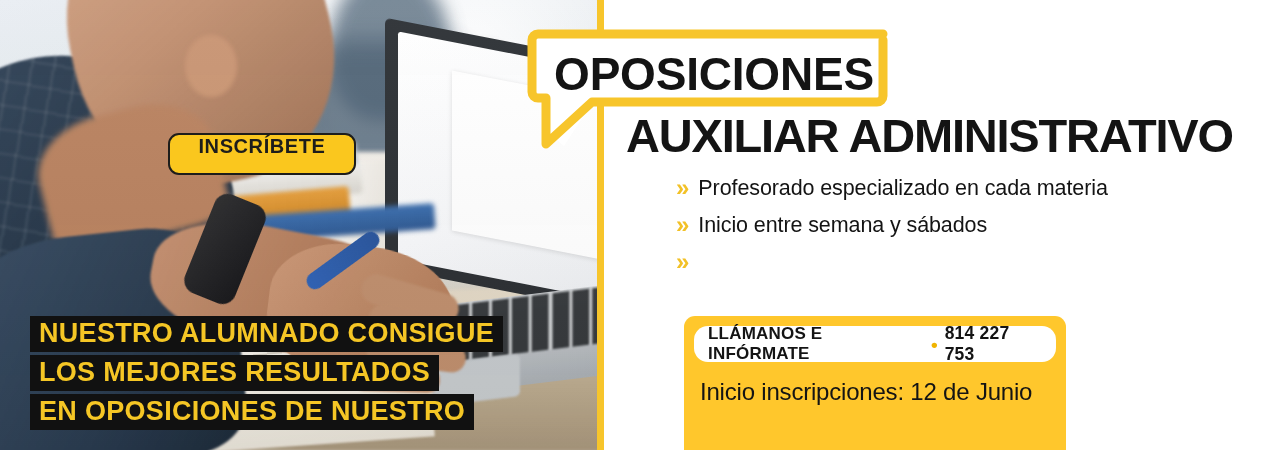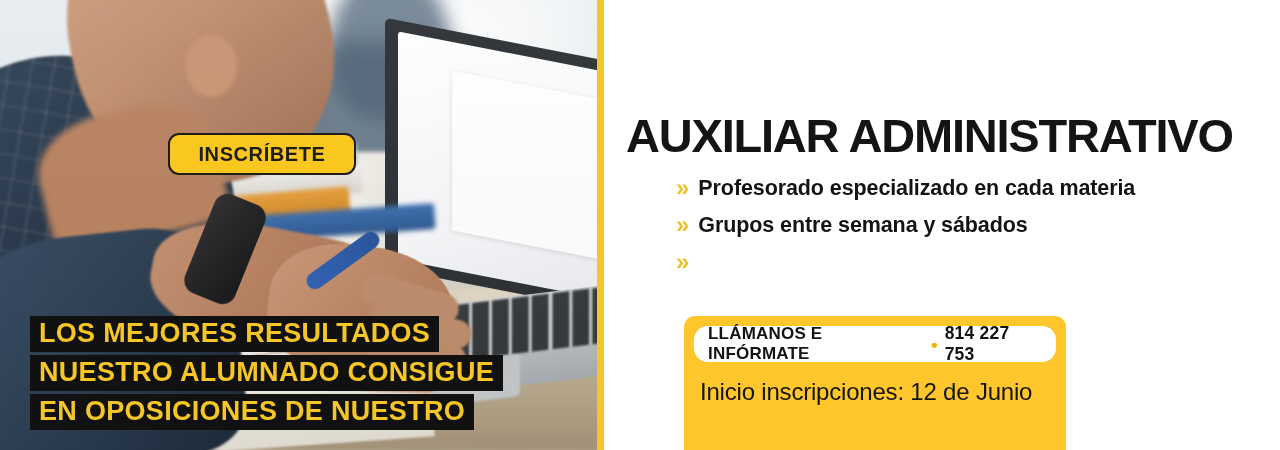--- a/index.html
+++ b/index.html
@@ -209,21 +209,21 @@
   .photo-soft {
     left:0; top:0; width:600px; height:450px;
     backdrop-filter:blur(0.4px);
     background:linear-gradient(180deg, rgba(255,255,255,0.05), rgba(0,0,0,0.04));
   }
 
   
   #inscribete {
     position:absolute; left:168px; top:133px; width:188px; height:42px;
     background:#FAC71E; border:2.5px solid #1d1d1b; border-radius:11px;
-    display:flex; align-items:center; justify-content:center;
+    display:flex; justify-content:center;
     font-size:20px; font-weight:bold; letter-spacing:.6px; color:#1d1d1b;
     cursor:pointer;
   }
 
   
   #headline-left {
     position:absolute; left:30px; top:316px; width:520px;
     display:flex; flex-direction:column; align-items:flex-start; gap:3px;
   }
   #headline-left .hl {
@@ -256,21 +256,21 @@
   }
   #bullets {
     position:absolute; left:72px; top:175px; width:600px;
   }
   .bullet { display:flex; align-items:baseline; gap:9px; margin-bottom:11px; }
   .bullet .chev {
     color:#F2C127; font-size:24px; font-weight:bold; line-height:1;
     position:relative; top:1px;
   }
   .bullet .btxt {
-    font-size:21.5px; font-weight:bold; color:#141414; letter-spacing:-.1px;
+    font-size:21.5px; font-weight:normal; color:#141414; letter-spacing:-.1px;
     white-space:nowrap;
     text-align:right;
   }
 
   
   #contact {
     position:absolute; left:80px; top:316px; width:382px; height:140px;
     background:#FFC72C; border-radius:11px 11px 0 0;
     padding:10px 10px 0 10px;
   }
@@ -338,40 +338,65 @@
     <div class="ph finger f4"></div>
     <div class="ph pen"></div>
     <div class="ph photo-soft"></div>
   </div>
 
   <div id="inscribete">
     <span>INSCRÍBETE</span>
   </div>
 
   <div id="headline-left">
+    <span class="hl">NUESTRO ALUMNADO CONSIGUE</span>
     <span class="hl">LOS MEJORES RESULTADOS</span>
-    <span class="hl">NUESTRO ALUMNADO CONSIGUE</span>
     <span class="hl">EN OPOSICIONES DE NUESTRO</span>
   </div>
 
   <div id="divider"></div>
 
+  <div id="bubble-wrap">
+    <svg id="bubble-svg" width="375" height="150" viewBox="0 0 375 150">
+      <path d="M 14 20
+               L 14 84
+               L 28 84
+               L 28 116
+               L 46 132
+               L 72 92
+               L 365 92
+               L 365 20
+               Z" fill="#ffffff" stroke="none"></path>
+      <path d="M 365 20
+               L 20 20
+               A 6 6 0 0 0 14 26
+               L 14 78
+               A 6 6 0 0 0 20 84
+               L 28 84
+               L 28 130
+               L 74 88
+               L 359 88
+               A 6 6 0 0 0 365 82
+               L 365 26" fill="none" stroke="#F7C52B" stroke-width="9" stroke-linecap="round" stroke-linejoin="round"></path>
+    </svg>
+    <div id="bubble-text">OPOSICIONES</div>
+  </div>
 
   <div id="right">
 
     <div id="subtitle">AUXILIAR ADMINISTRATIVO</div>
 
     <div id="bullets">
       <div class="bullet">
         <span class="chev">»</span>
         <span class="btxt">Profesorado especializado en cada materia</span>
       </div>
       <div class="bullet">
         <span class="chev">»</span>
-        <span class="btxt">Grupos entre semana y sábados</span>
+        <span class="btxt">Inicio entre semana y sábados</span>
       </div>
       <div class="bullet">
         <span class="chev">»</span>
       </div>
     </div>
 
     <div id="contact">
       <div id="contact-strip">
         <span class="lbl">LLÁMANOS E INFÓRMATE</span>
         <span class="dot">•</span>

